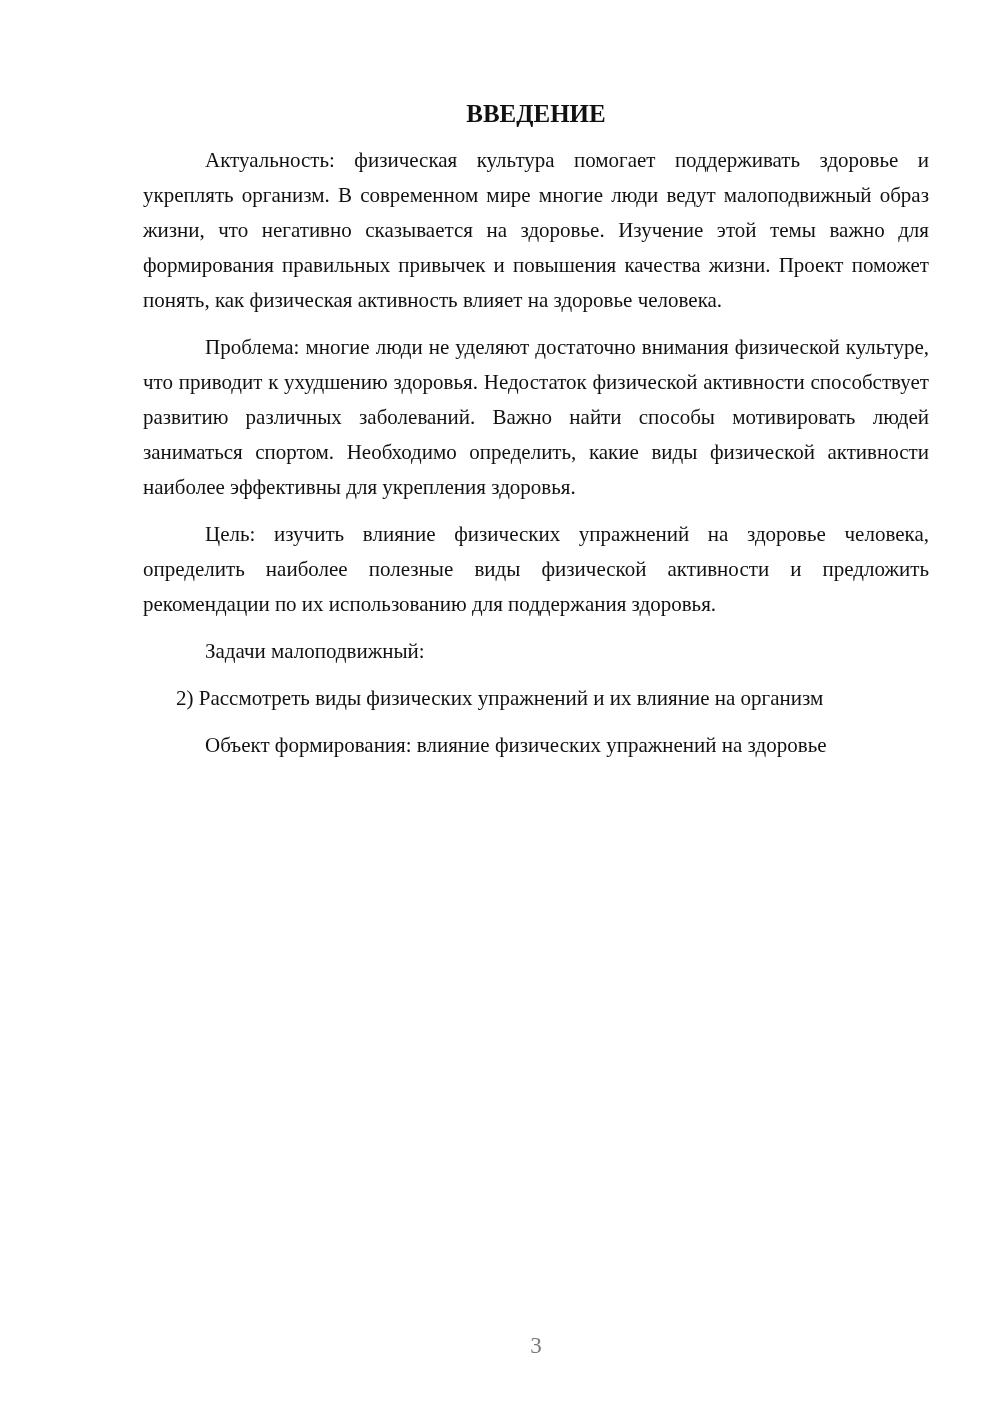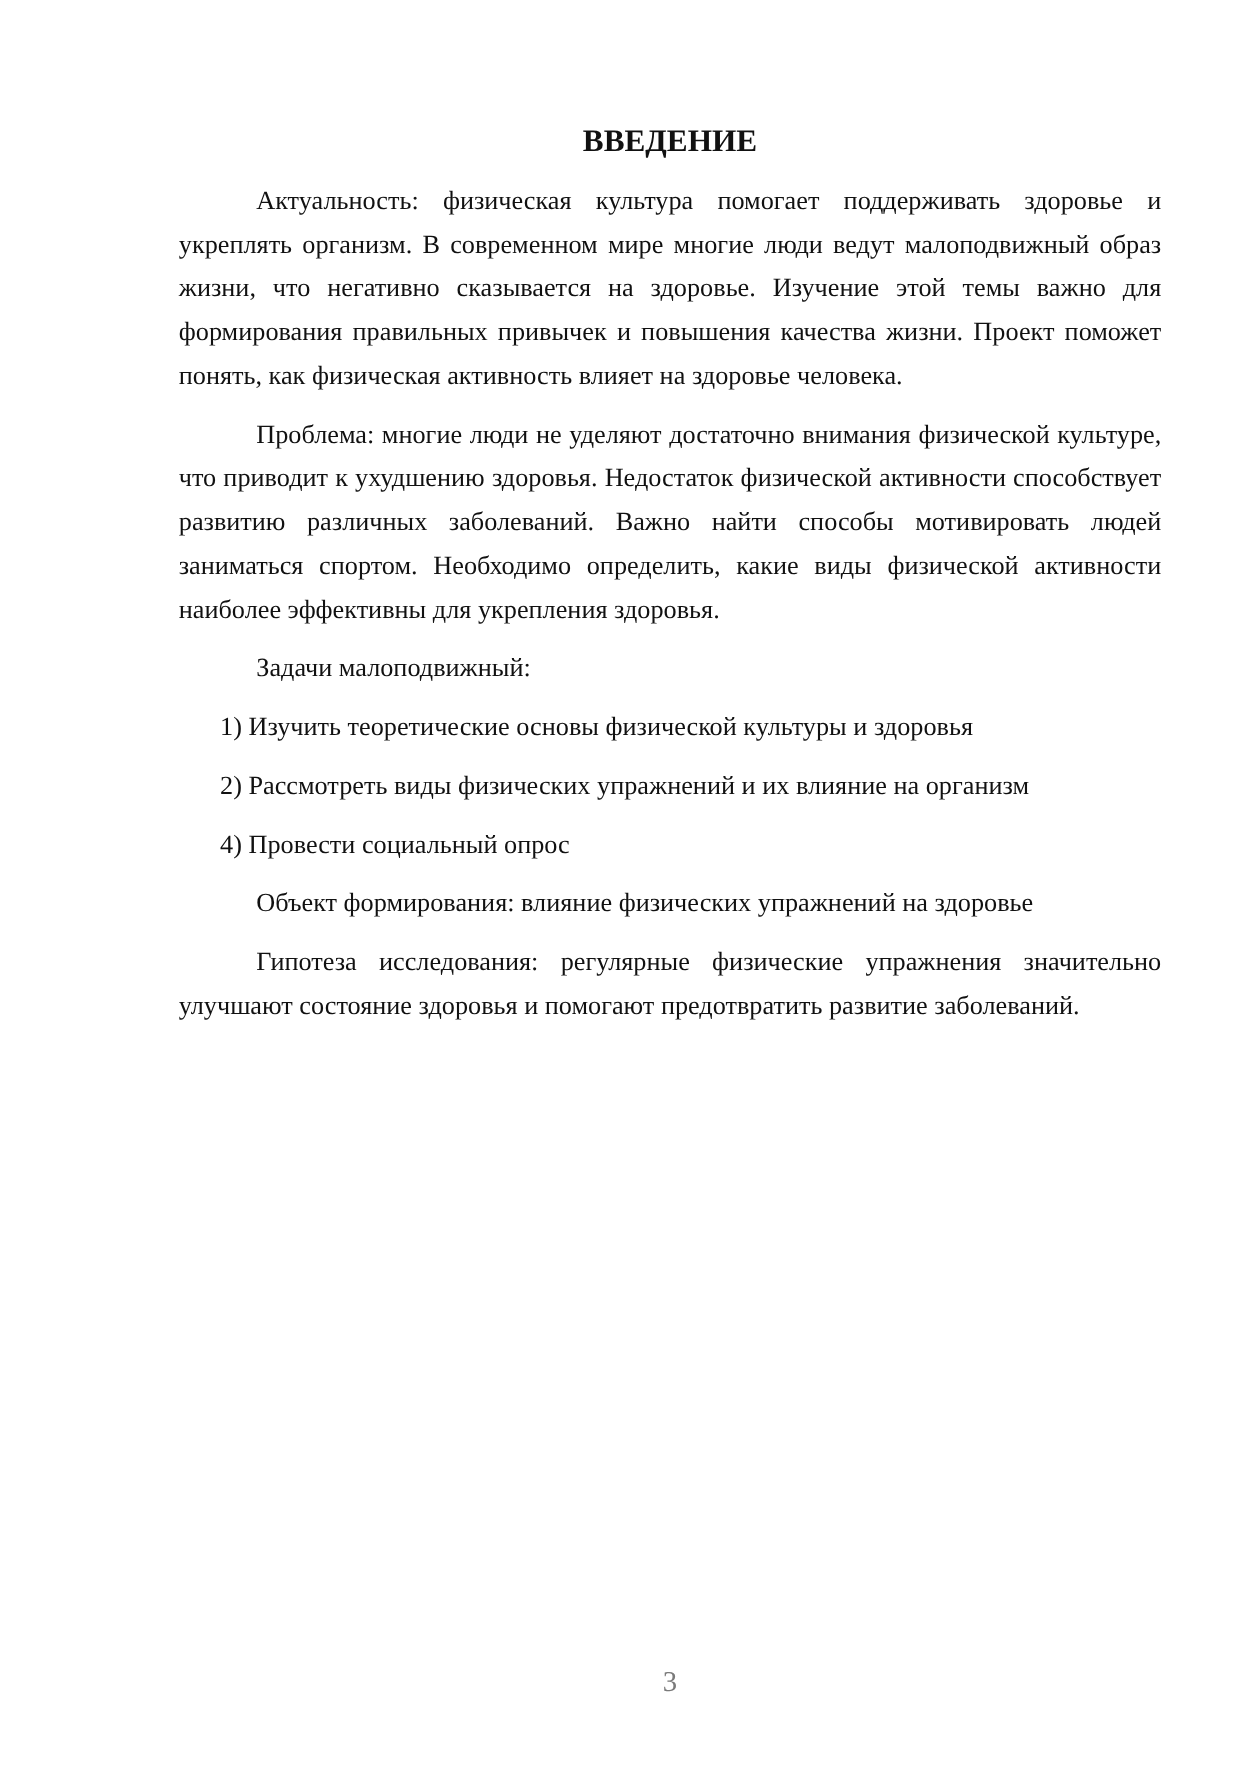--- a/index.html
+++ b/index.html
@@ -49,32 +49,30 @@
 
 <div class="page">
   <div class="content">
 
     <h1 class="doc-title">ВВЕДЕНИЕ</h1>
 
     <p class="para indent">Актуальность: физическая культура помогает поддерживать здоровье и укреплять организм. В современном мире многие люди ведут малоподвижный образ жизни, что негативно сказывается на здоровье. Изучение этой темы важно для формирования правильных привычек и повышения качества жизни. Проект поможет понять, как физическая активность влияет на здоровье человека.</p>
 
     <p class="para indent">Проблема: многие люди не уделяют достаточно внимания физической культуре, что приводит к ухудшению здоровья. Недостаток физической активности способствует развитию различных заболеваний. Важно найти способы мотивировать людей заниматься спортом. Необходимо определить, какие виды физической активности наиболее эффективны для укрепления здоровья.</p>
 
+    <p class="para indent">Цель: изучить влияние физических упражнений на здоровье человека, определить наиболее полезные виды физической активности и предложить рекомендации по их использованию для поддержания здоровья.</p>
 
     <p class="para indent">Задачи малоподвижный:</p>
 
-    <p class="para task">1) Изучить теоретические основы физической культуры и здоровья</p>
 
     <p class="para task">2) Рассмотреть виды физических упражнений и их влияние на организм</p>
 
 
-    <p class="para task">4) Провести социальный опрос</p>
 
 
     <p class="para indent">Объект формирования: влияние физических упражнений на здоровье</p>
 
 
-    <p class="para indent">Гипотеза исследования: регулярные физические упражнения значительно улучшают состояние здоровья и помогают предотвратить развитие заболеваний.</p>
 
   </div>
 
   <div class="page-number">3</div>
 </div>
 
 </body></html>

